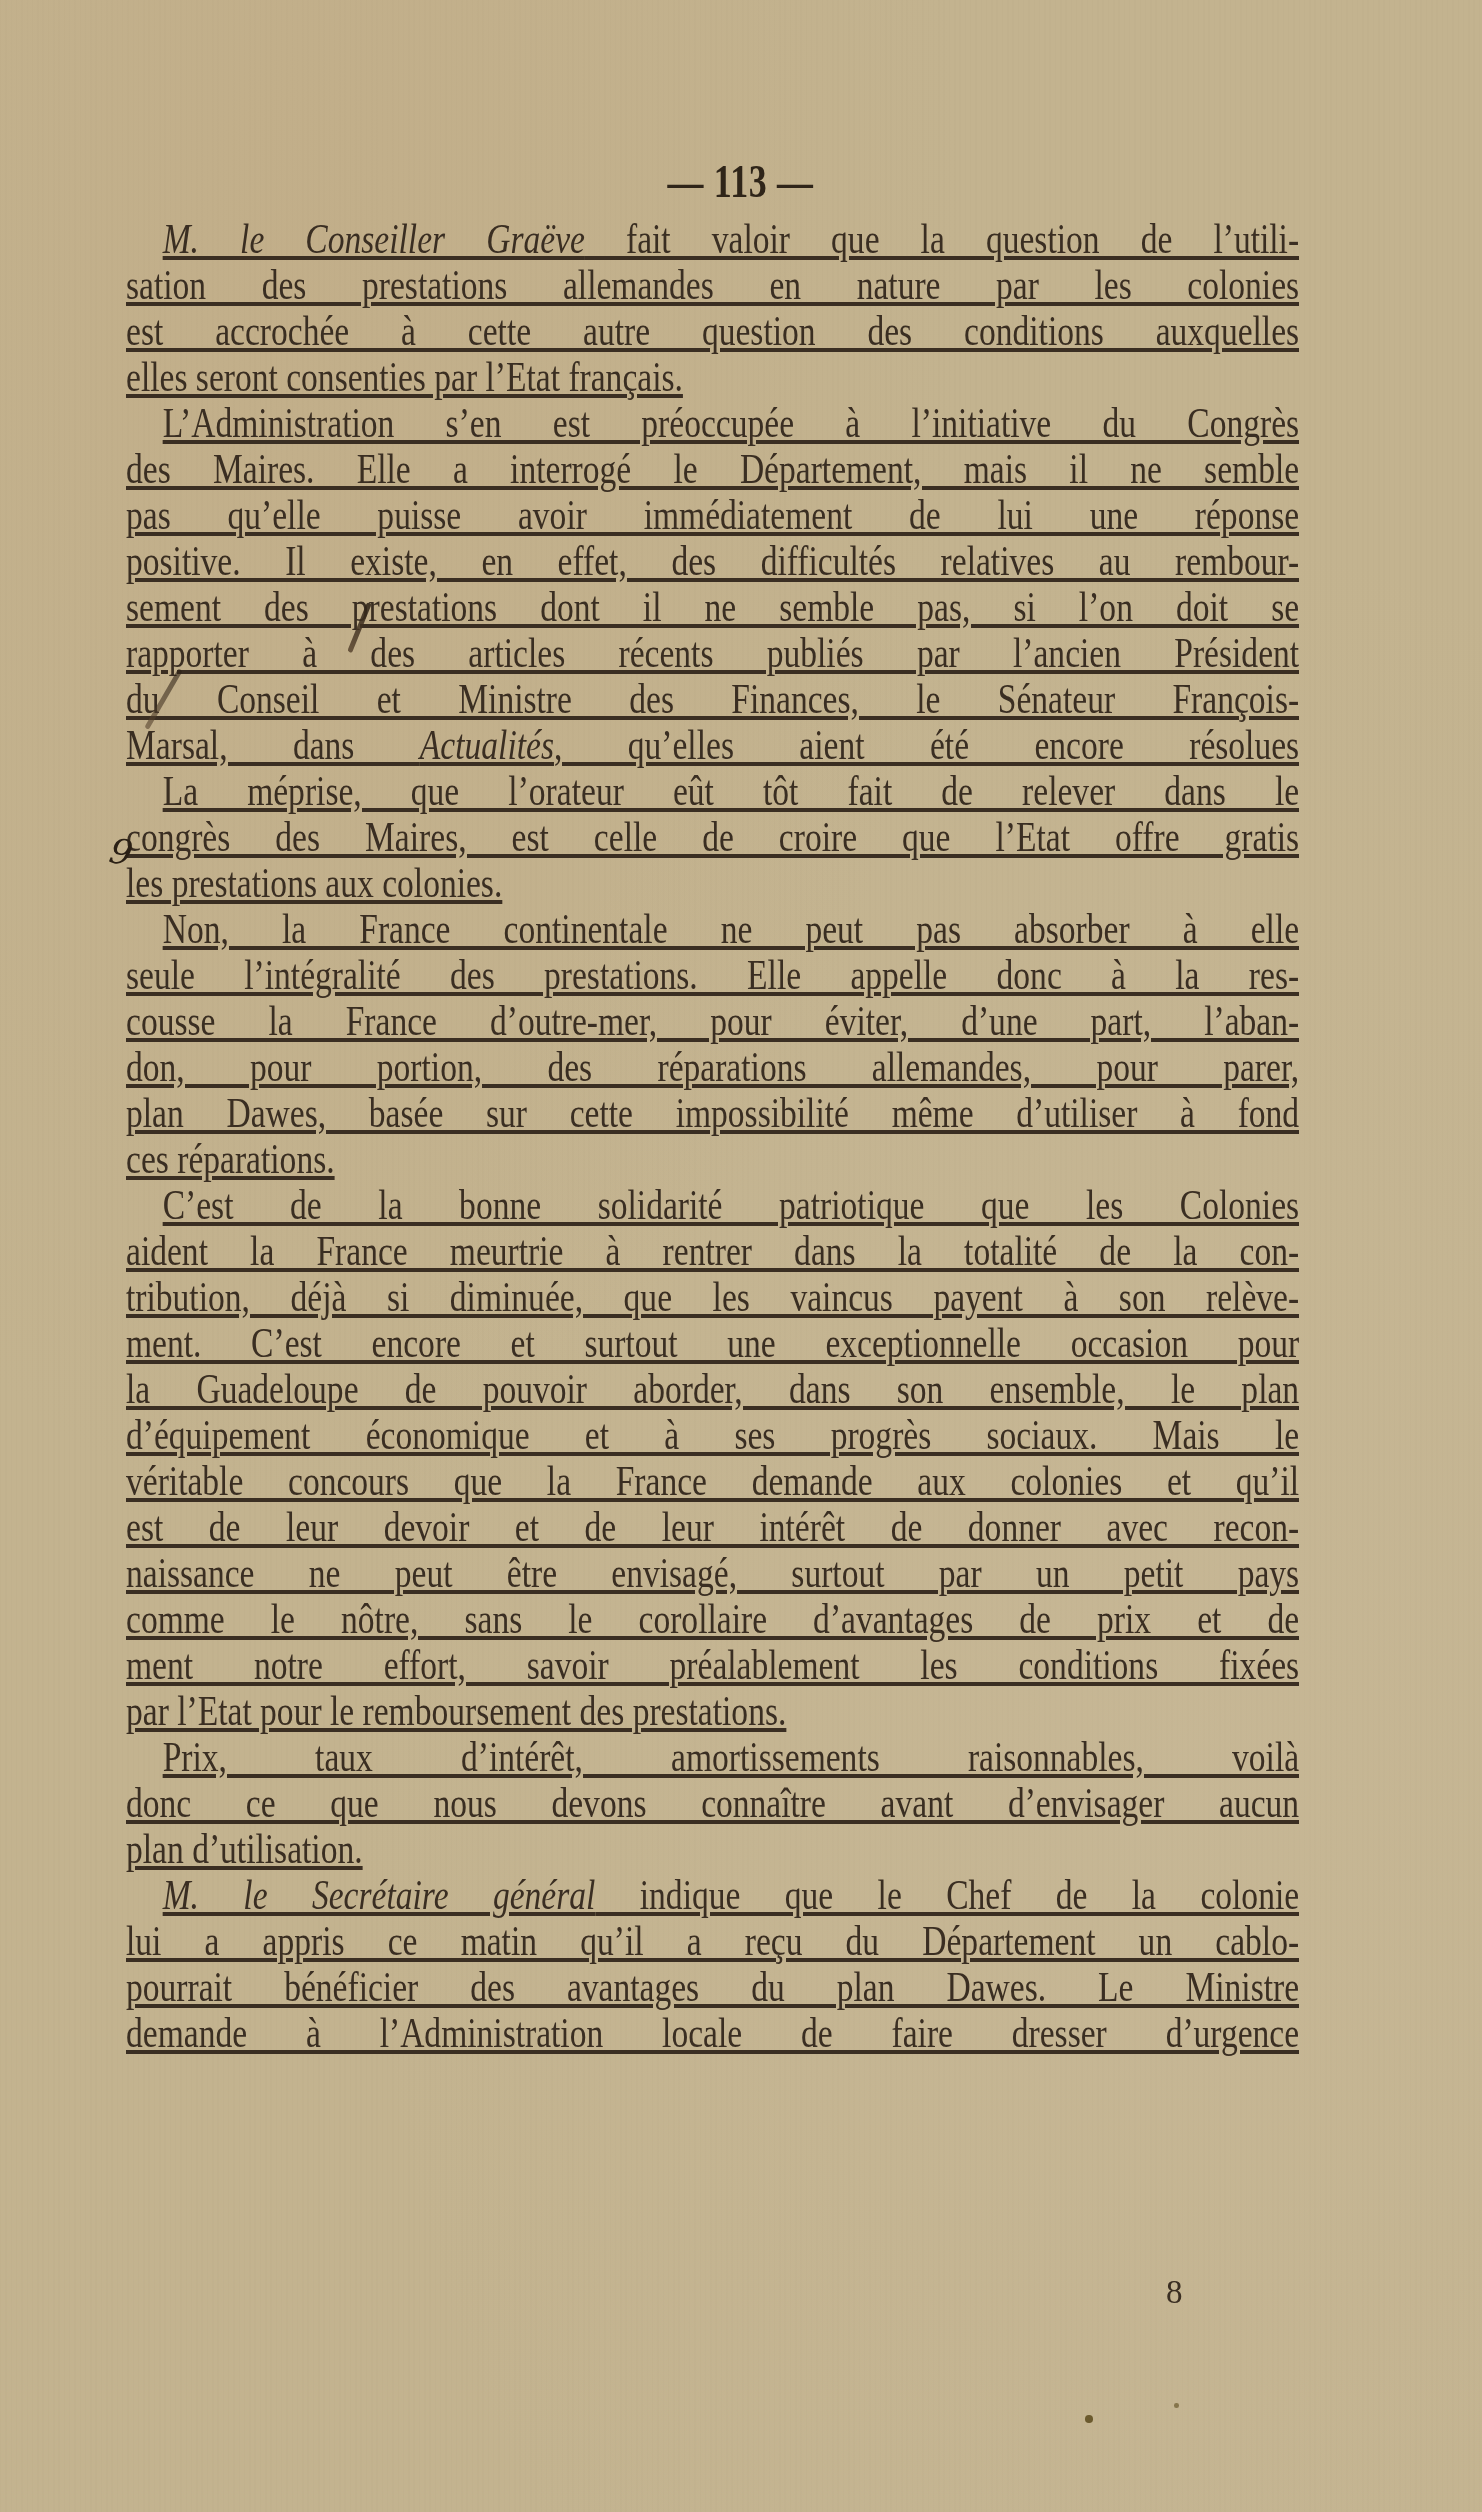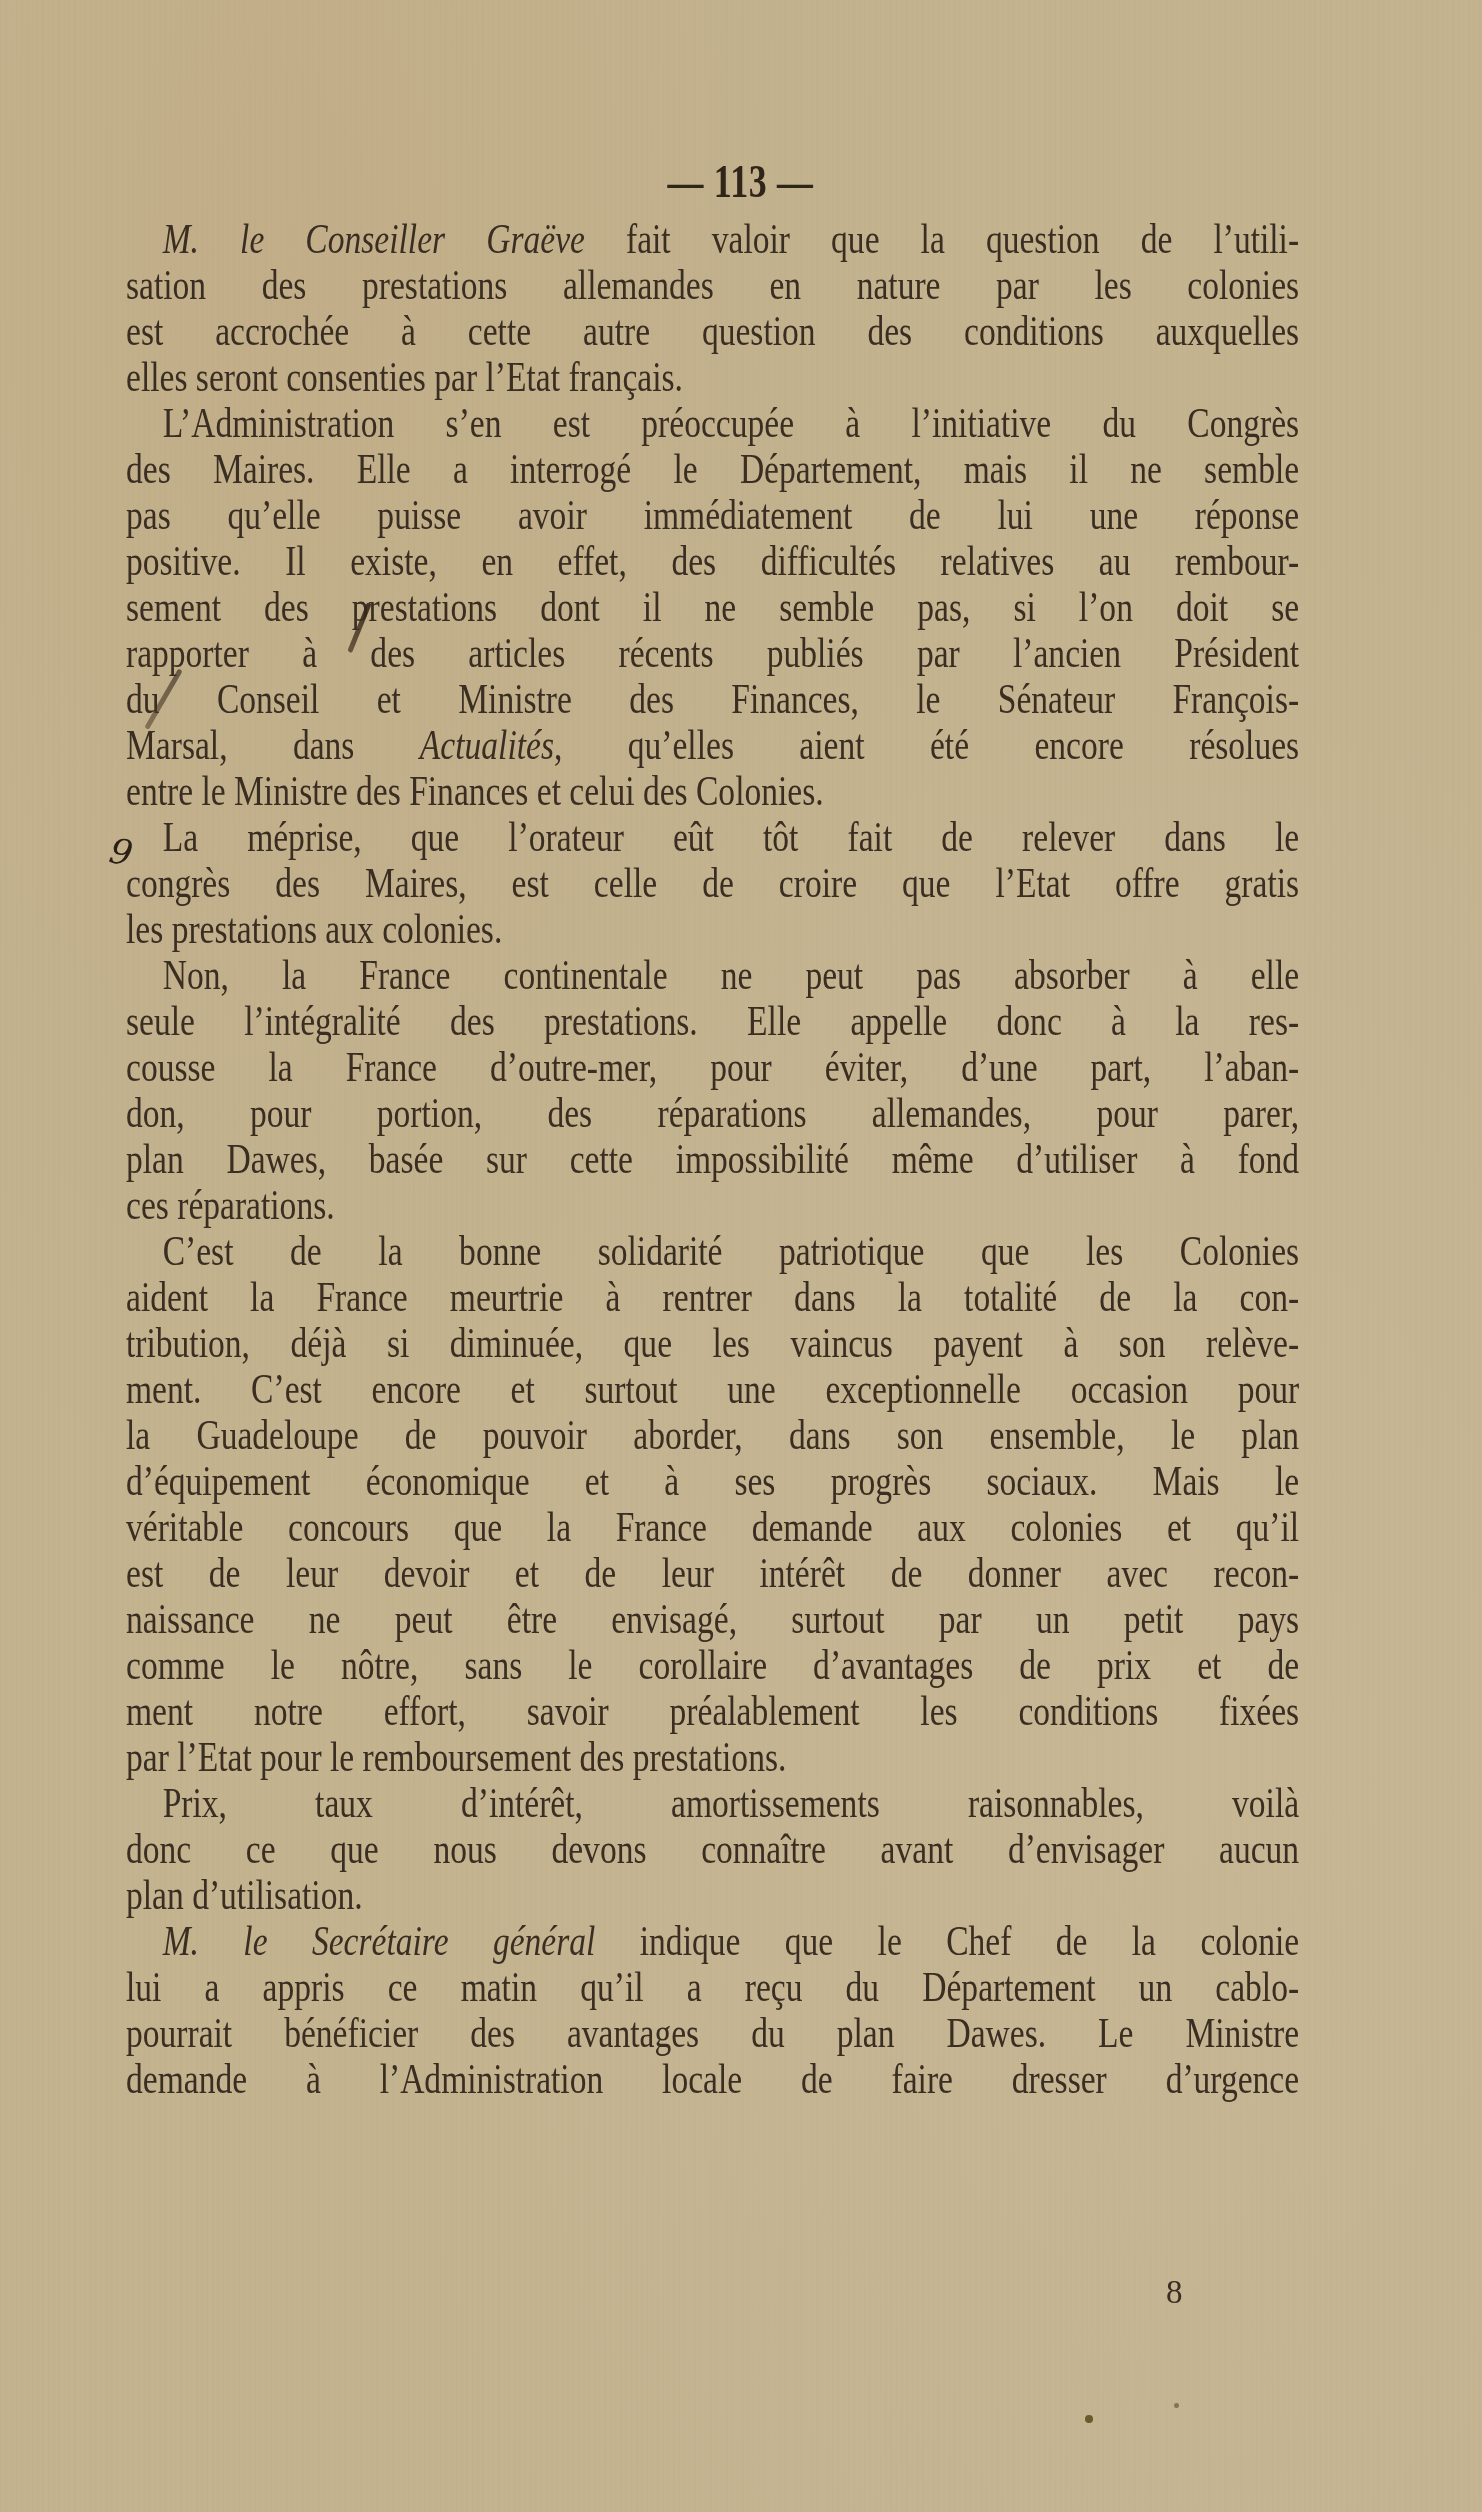--- a/index.html
+++ b/index.html
@@ -40,20 +40,21 @@
     .page-number-top .num {
       display: inline-block;
       transform: scaleX(0.78);
       font-weight: bold;
     }
     .text-block {
       position: absolute;
       left: 126px;
       top: 204px;
       width: 1174px;
+      text-decoration: underline;
     }
     .line {
       height: 46px;
       line-height: 46px;
       font-size: 43px;
       white-space: nowrap;
       overflow: visible;
       position: relative;
     }
     .line .inner {
@@ -151,23 +152,20 @@
       </div>
       <div class="line">
         <span class="inner"><span>rapporter à des articles récents publiés par l’ancien Président</span></span>
       </div>
       <div class="line">
         <span class="inner"><span>du Conseil et Ministre des Finances, le Sénateur François-</span></span>
       </div>
       <div class="line">
         <span class="inner"><span>Marsal, dans </span><span class="it">Actualités</span><span>, qu’elles aient été encore résolues</span></span>
       </div>
-      <div class="line last">
-        <span class="inner"><span>entre le Ministre des Finances et celui des Colonies.</span></span>
-      </div>
       <div class="line indent">
         <span class="inner"><span>La méprise, que l’orateur eût tôt fait de relever dans le</span></span>
       </div>
       <div class="line">
         <span class="inner"><span>congrès des Maires, est celle de croire que l’Etat offre gratis</span></span>
       </div>
       <div class="line last">
         <span class="inner"><span>les prestations aux colonies.</span></span>
       </div>
       <div class="line indent">

